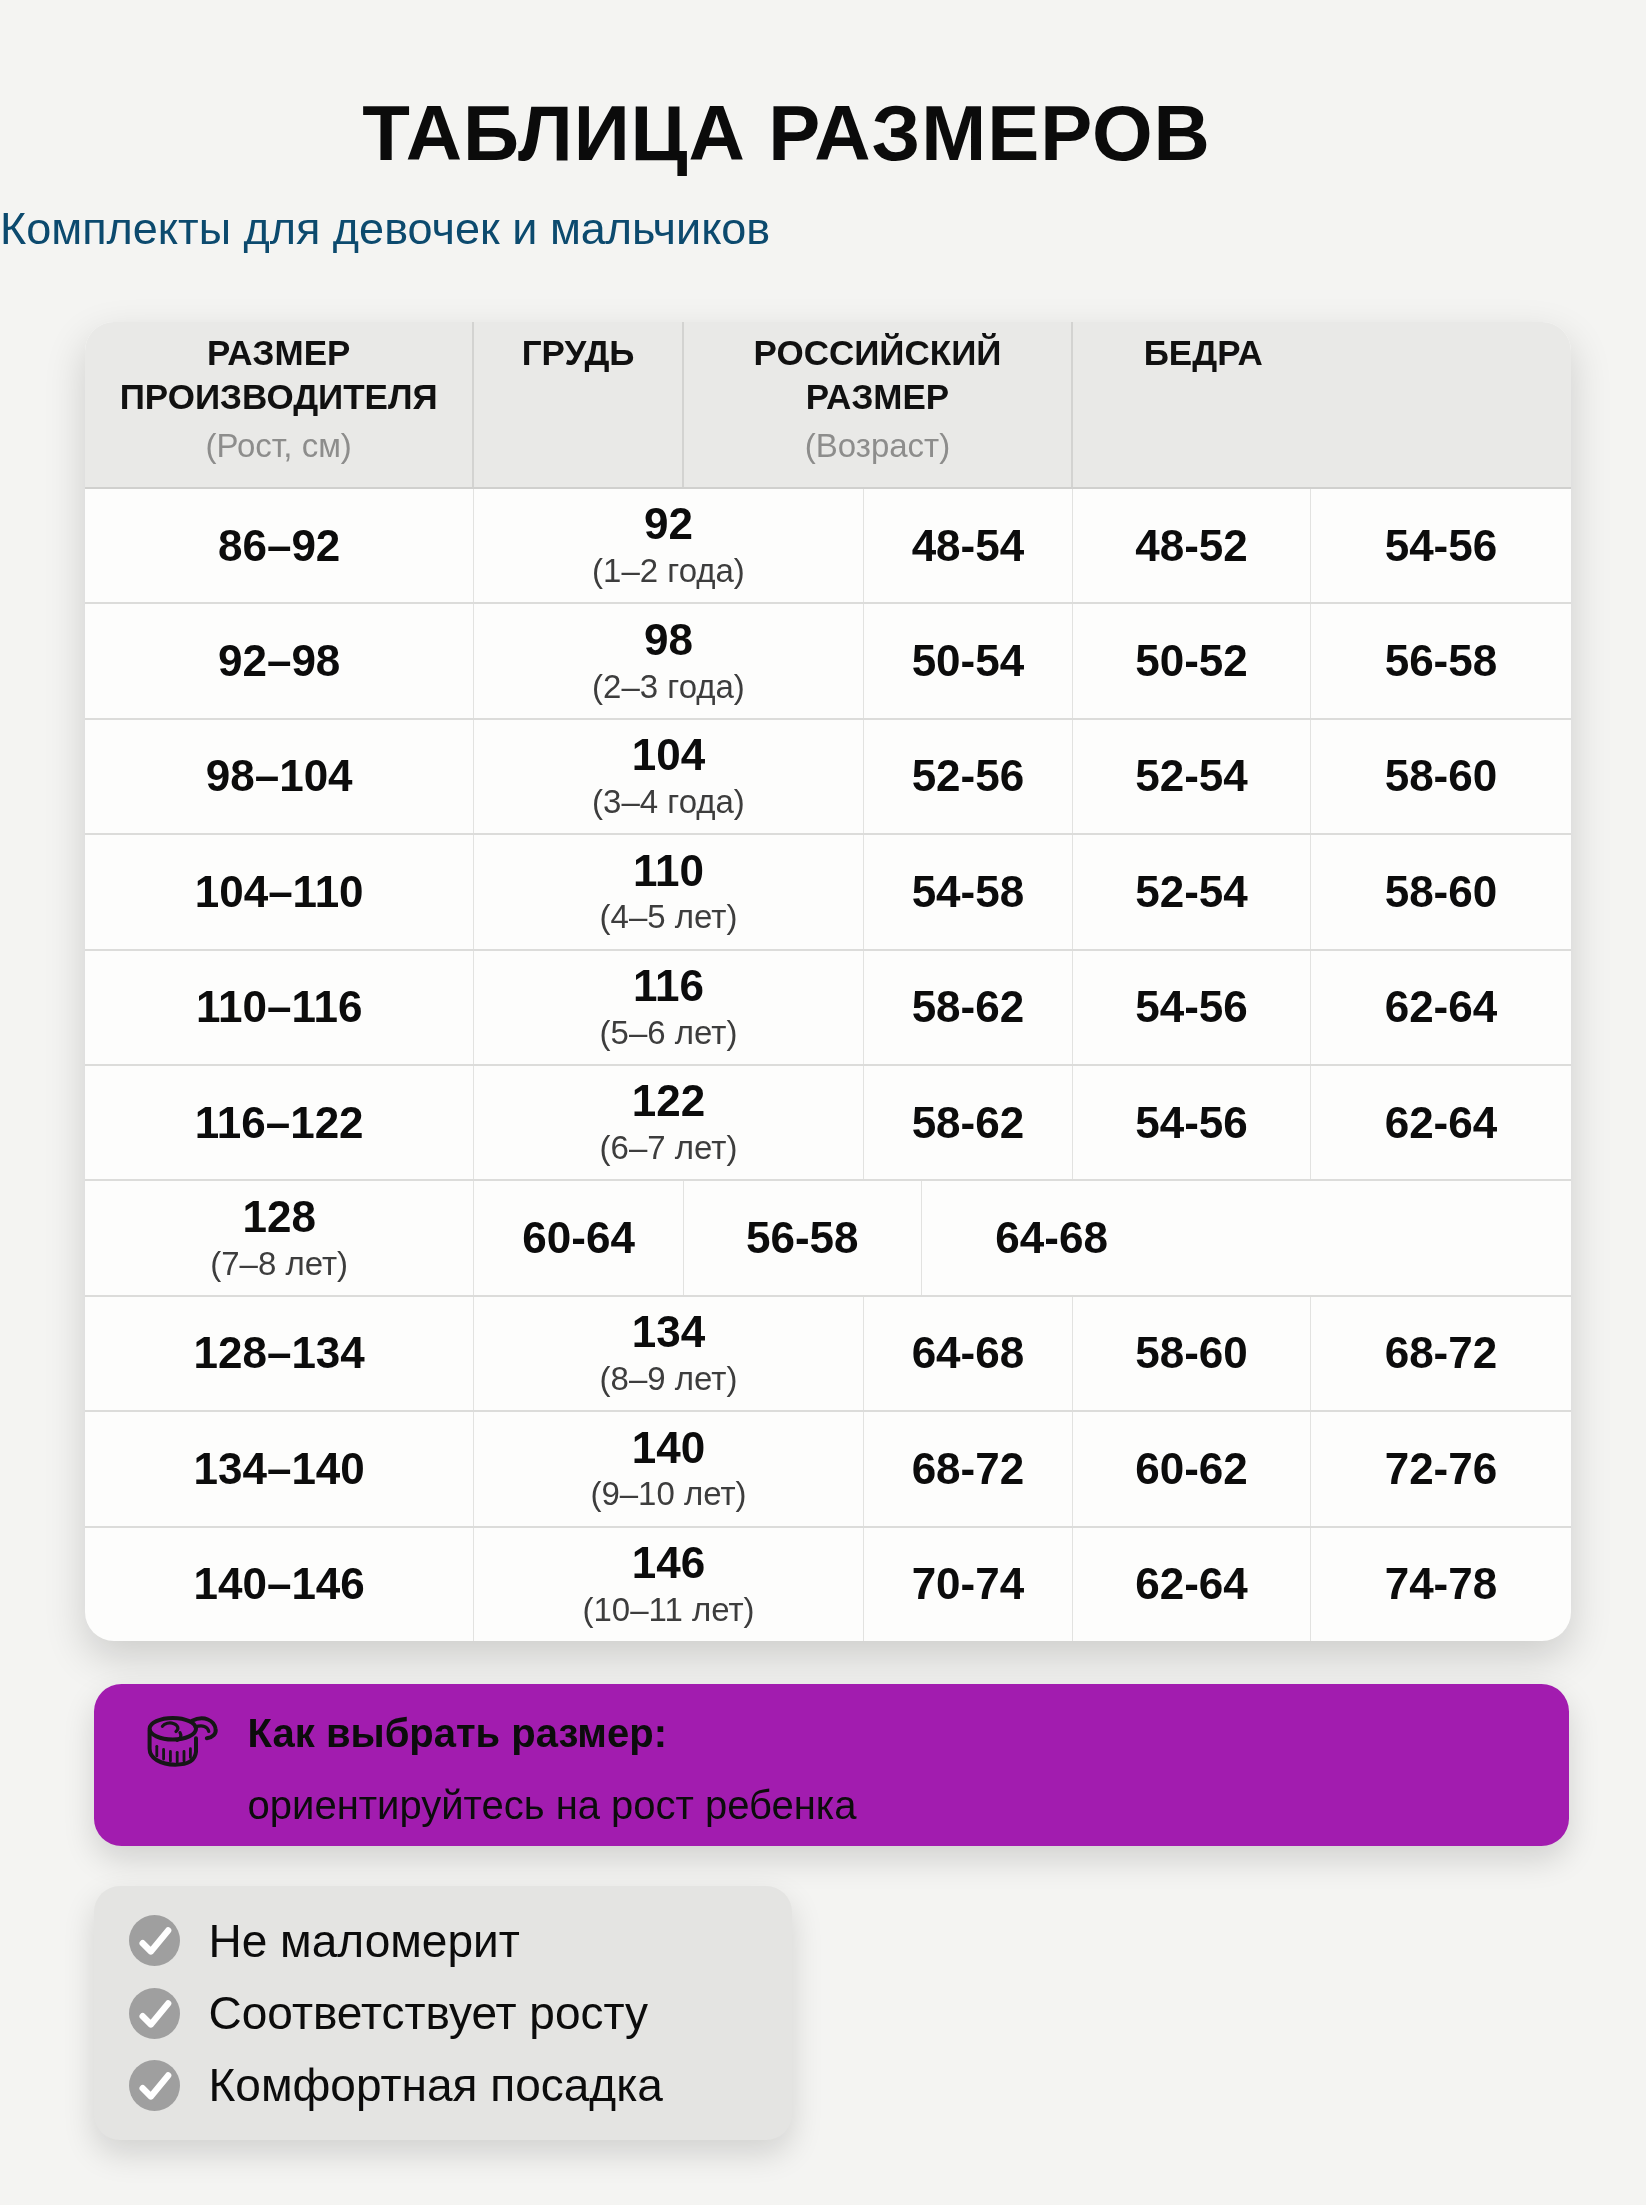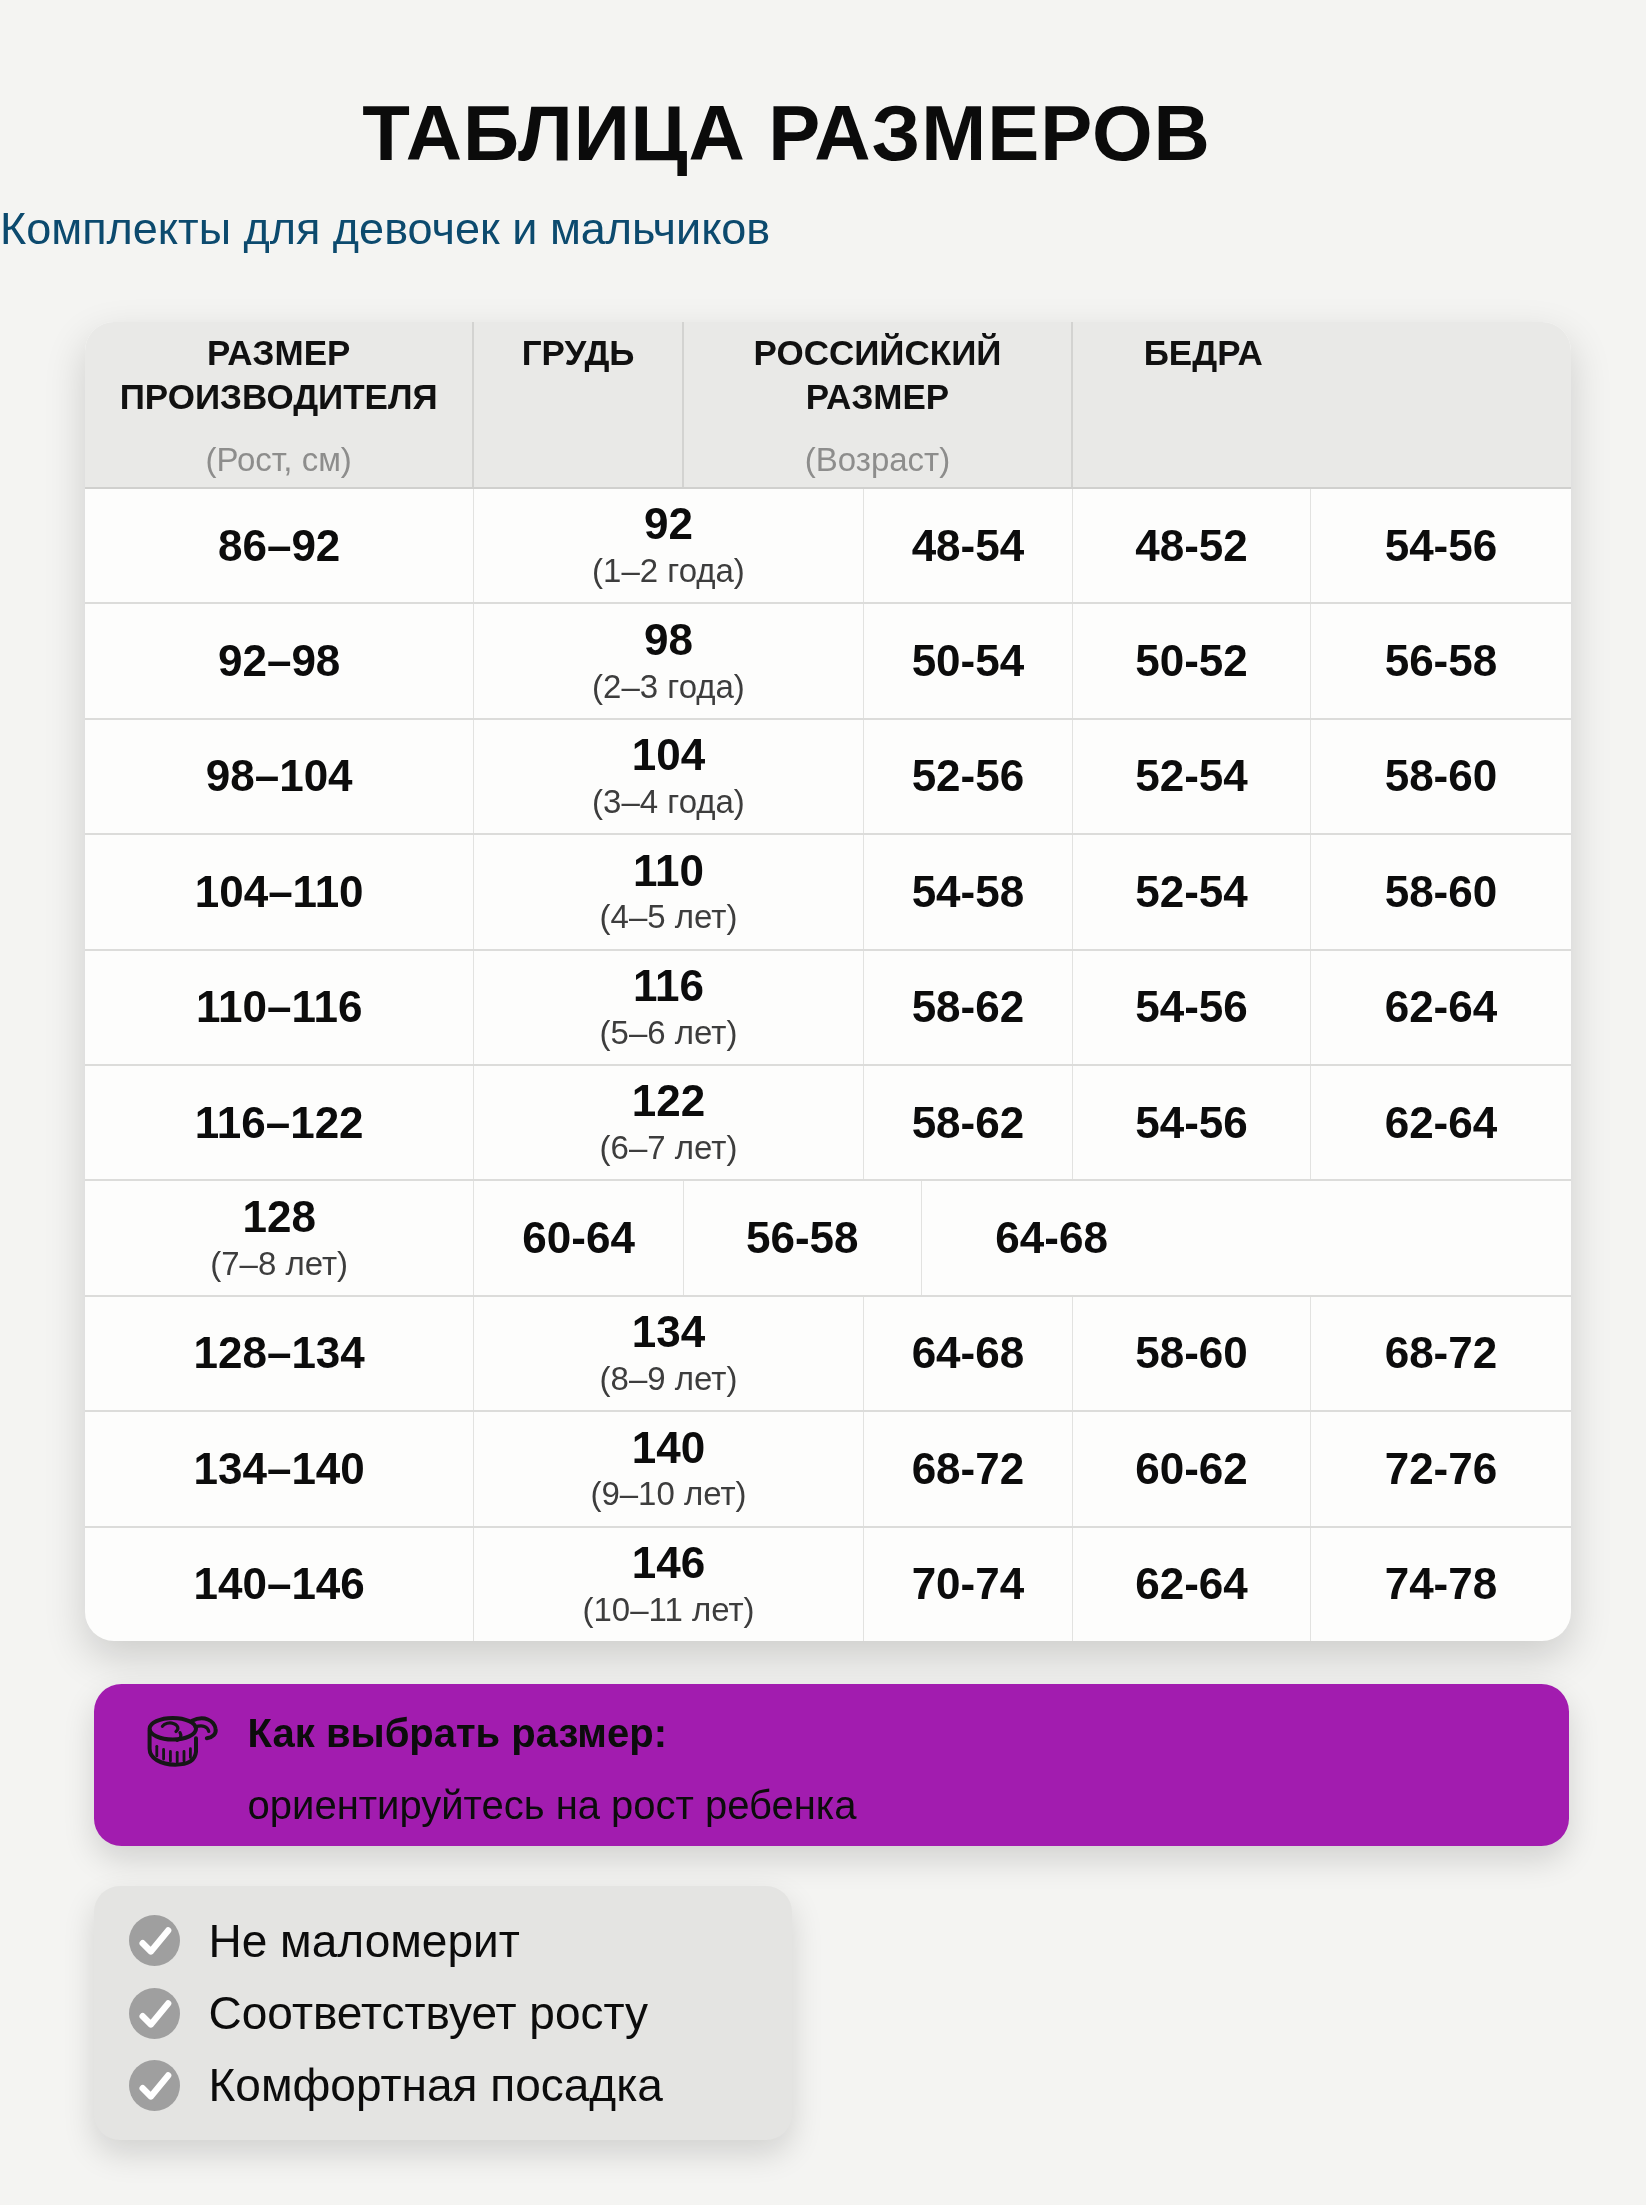--- a/index.html
+++ b/index.html
@@ -54,21 +54,21 @@
     flex: none;
     background: #e9e9e7;
     border-bottom: 2.8px solid #d0d0ce;
   }
   .th {
     display: flex;
     flex-direction: column;
     justify-content: flex-start;
     align-items: center;
     text-align: center;
-    gap: 24px;
+    gap: 10px;
     padding: 9.2px 13px;
     box-sizing: border-box;
   }
   .th:not(:last-child) { border-right: 2.3px solid #d3d3d1; }
   .th-main {
     font-weight: 700;
     font-size: 35px;
     line-height: 1.24;
     color: #111111;
   }

